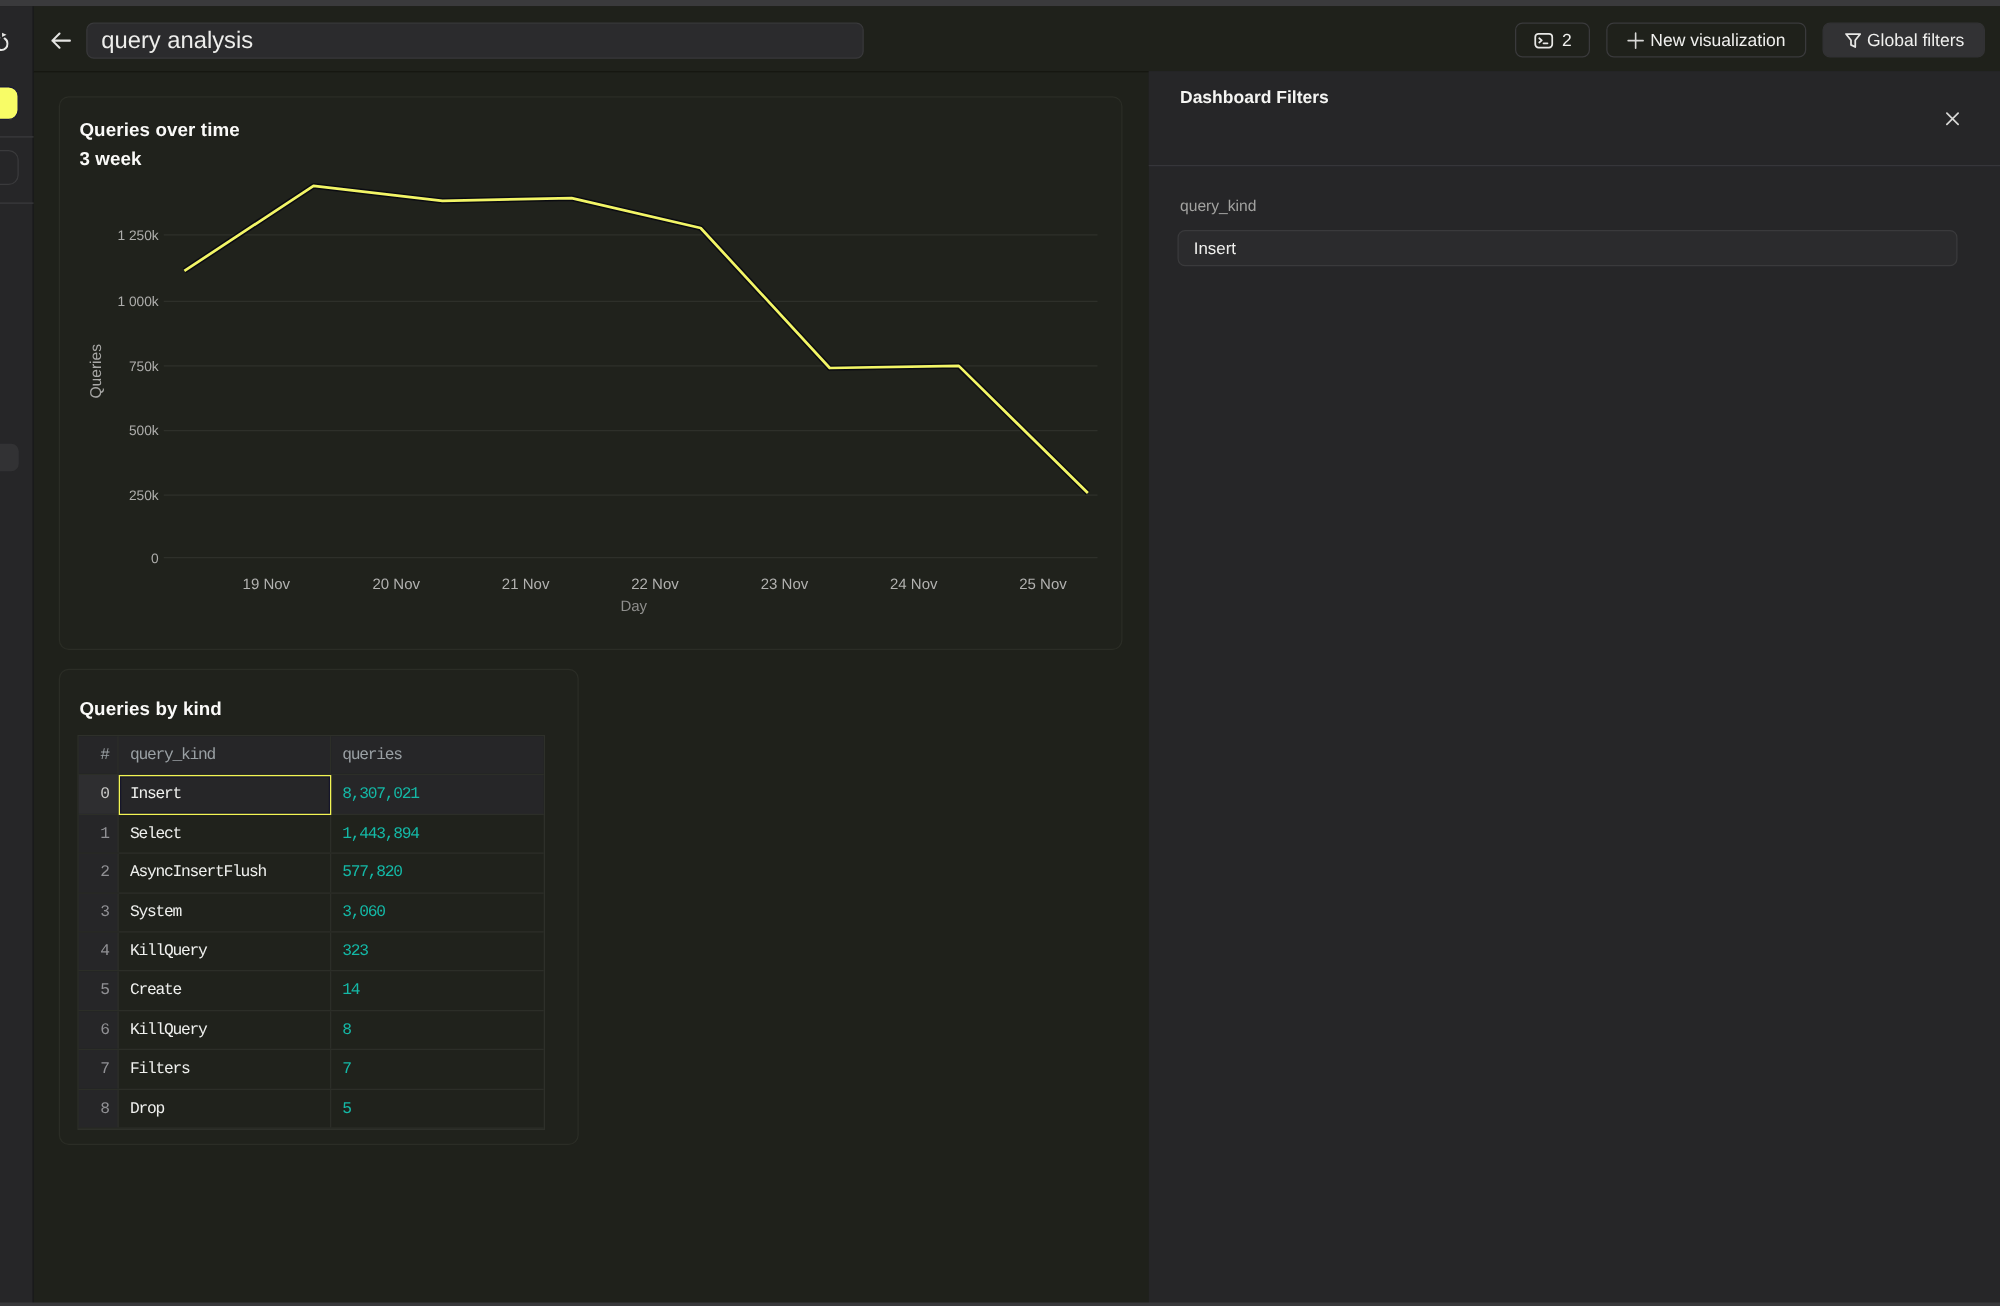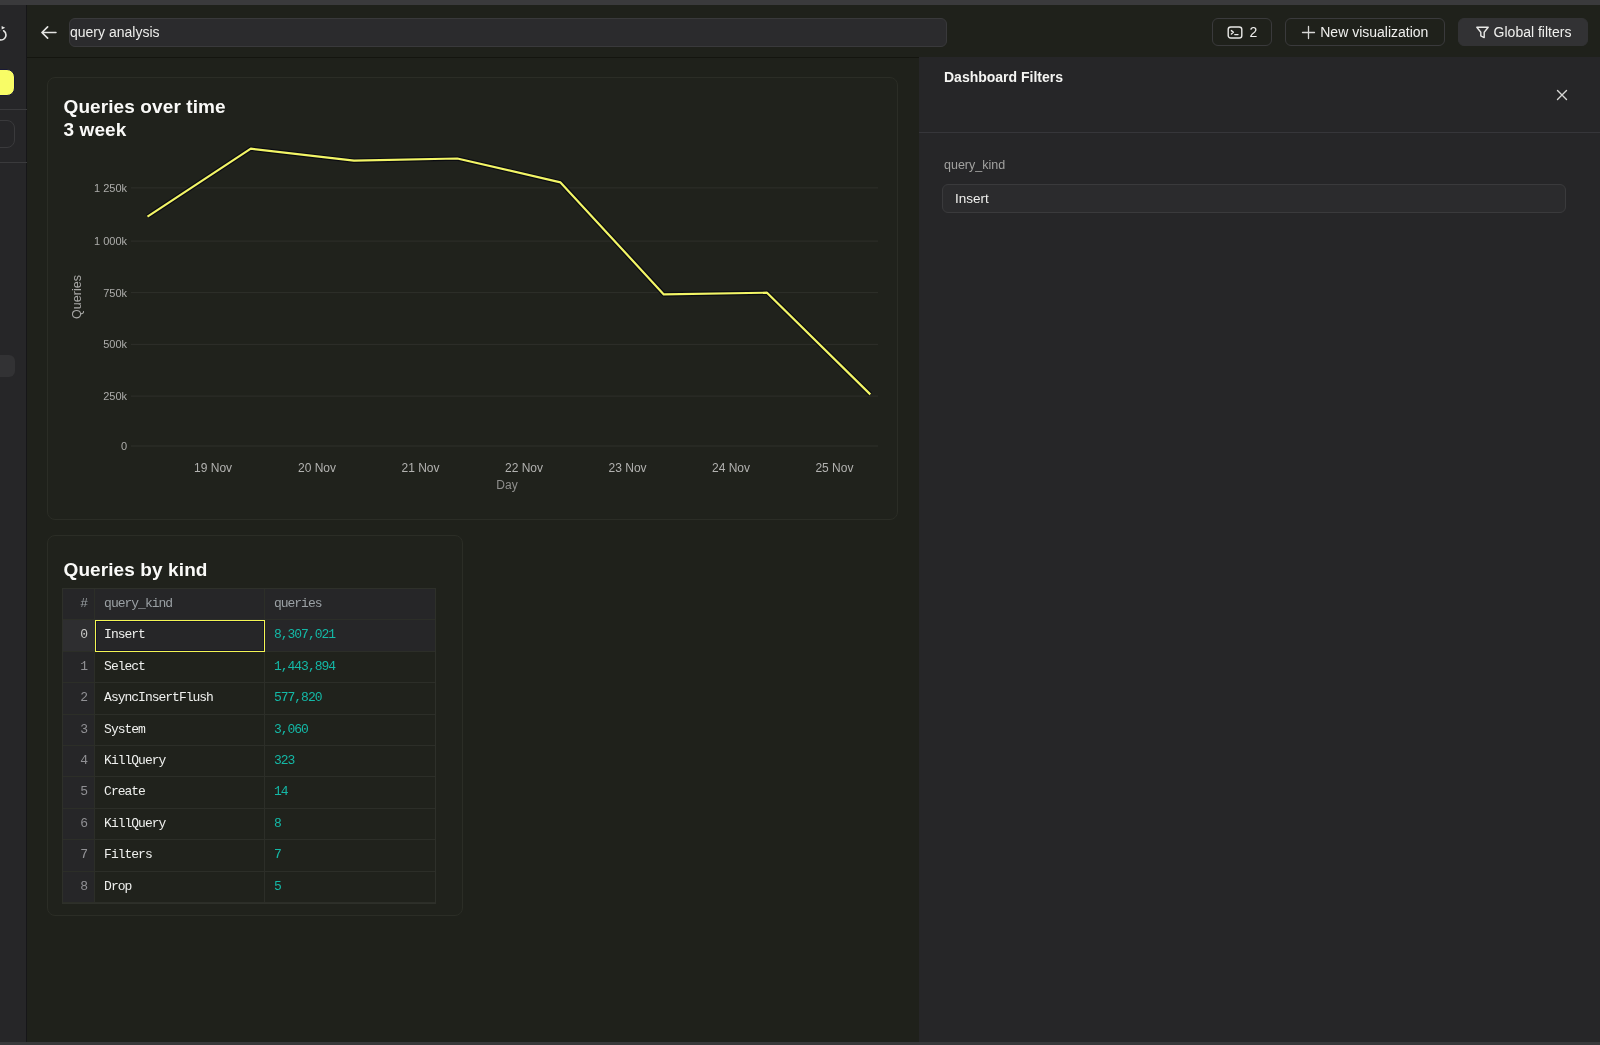--- a/index.html
+++ b/index.html
@@ -7,33 +7,33 @@
     font-family:"Liberation Sans", sans-serif; }
   .abs { position:absolute; }
   #topstrip { left:0; top:0; width:1600px; height:5px; background:#3a3a3c; }
   #sidebar { left:0; top:5px; width:27px; height:1038px; background:#262628; border-right:1px solid #161618; }
   #topbar { left:27px; top:5px; width:1573px; height:53px; background:#1f211b; border-bottom:1px solid #14150f; }
   #content { left:27px; top:58px; width:892px; height:987px; background:#1f211b; }
   #panel { left:919px; top:57px; width:681px; height:988px; background:#262628; }
   #bottomstrip { left:0; top:1042px; width:1600px; height:3px; background:#38383a; }
 
   
-  #tb-input { left:42px; top:13px; width:878px; height:29px; background:#2b2b2d; border:1px solid #39393b; border-radius:6px;
-     color:#ededeb; font-size:14px; line-height:27px; }
+  #tb-input { left:42px; top:13px; width:622px; height:29px; background:#2b2b2d; border:1px solid #39393b; border-radius:6px;
+     color:#ededeb; font-size:19px; line-height:27px; padding-left:11px; }
   .tbtn { top:13px; height:28px; border:1px solid #3a3a3c; border-radius:6px; color:#f0f0ee;
      font-size:14px; display:flex; align-items:center; justify-content:center; }
   #btn1 { left:1184.7px; width:60.6px; gap:7px; }
   #btn2 { left:1257.6px; width:160.5px; gap:4px; }
   #btn3 { left:1431px; width:130px; background:#323234; border-color:#323234; gap:4px; }
 
   
   .card { background:#20221c; border:1px solid #2b2d26; border-radius:8px; }
   #chartcard { left:20px; top:19px; width:851px; height:443px; }
   #tablecard { left:20px; top:476.5px; width:416px; height:381px; }
-  .cardtitle { font-weight:bold; font-size:19px; color:#fafaf8; letter-spacing:0.1px; }
+  .cardtitle { font-weight:bold; font-size:15px; color:#fafaf8; letter-spacing:0.1px; }
 
   
   #tbl { position:absolute; left:14.4px; top:52.5px; width:373.2px; border:1px solid #2e302a; font-family:"Liberation Mono", monospace;
       font-size:13px; letter-spacing:-1px; }
   .trow { position:relative; display:flex; height:31.4px; border-bottom:1px solid #2c2e28; }
   .c0 { width:31.7px; background:#262628; color:#909094; text-align:right; padding-right:7px;
         line-height:30.4px; border-right:1px solid #2c2e28; }
   .c1 { width:169.8px; color:#eff0ee; padding-left:9px; line-height:30.4px; border-right:1px solid #2c2e28; }
   .c2 { width:169.7px; color:#14b8a6; padding-left:9px; line-height:30.4px; }
   .thead .c0 { color:#9aa0a4; }

